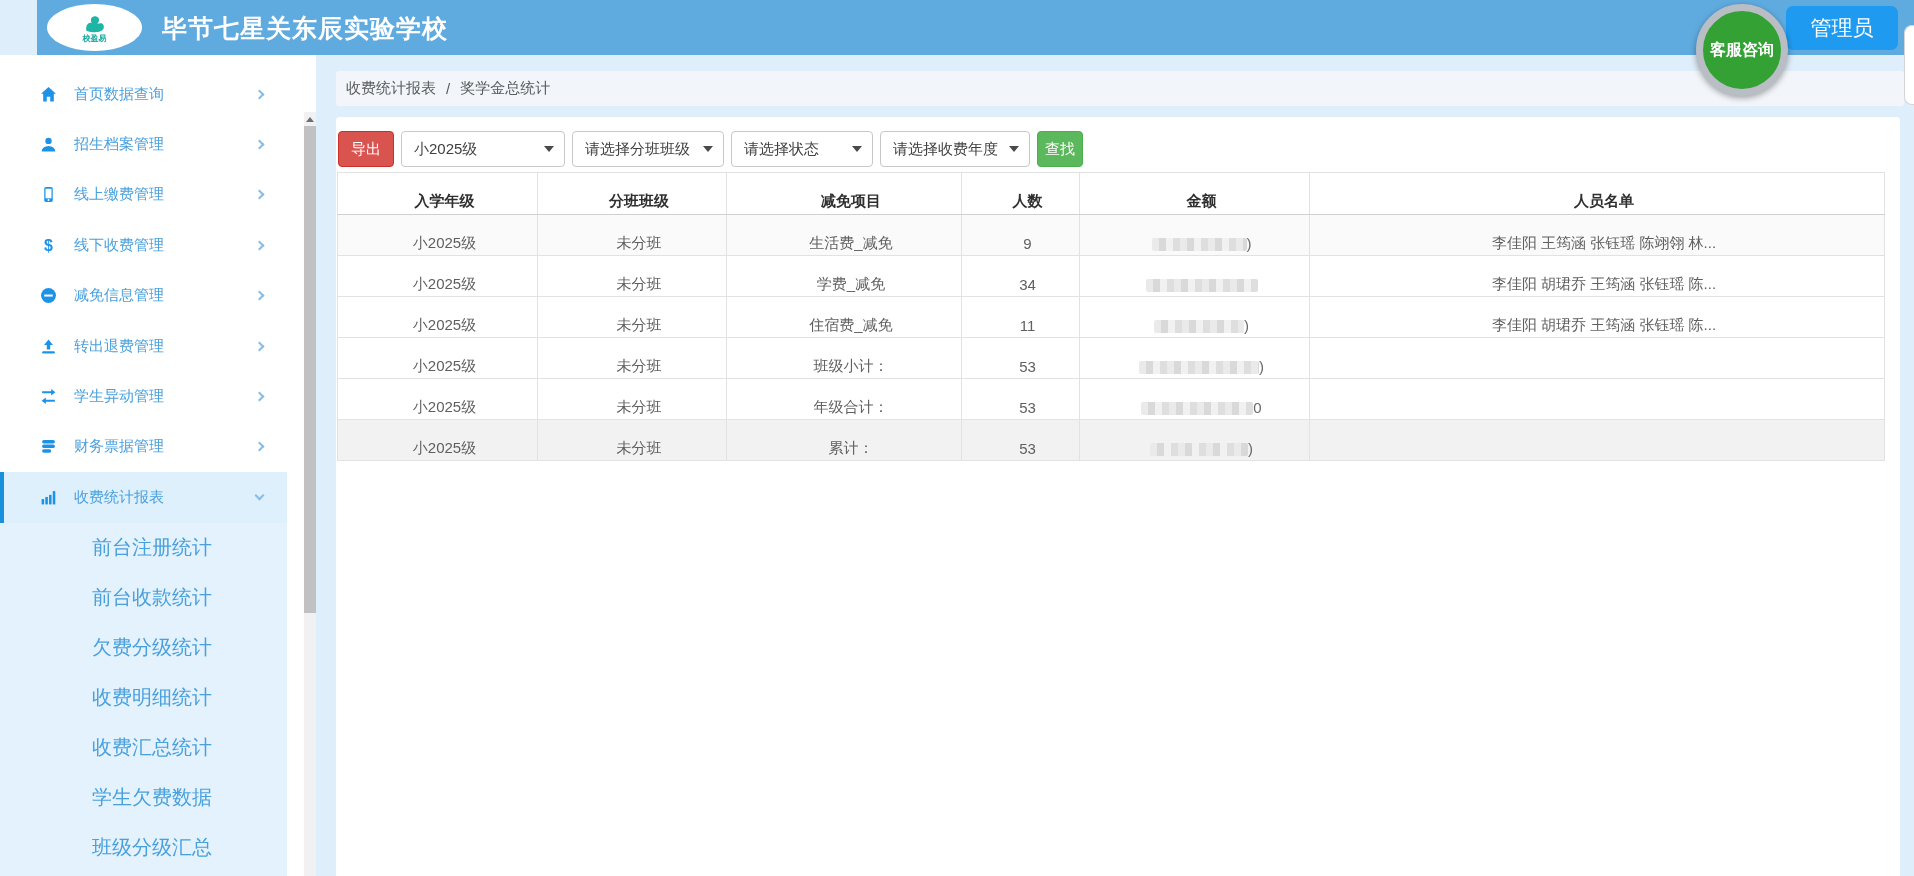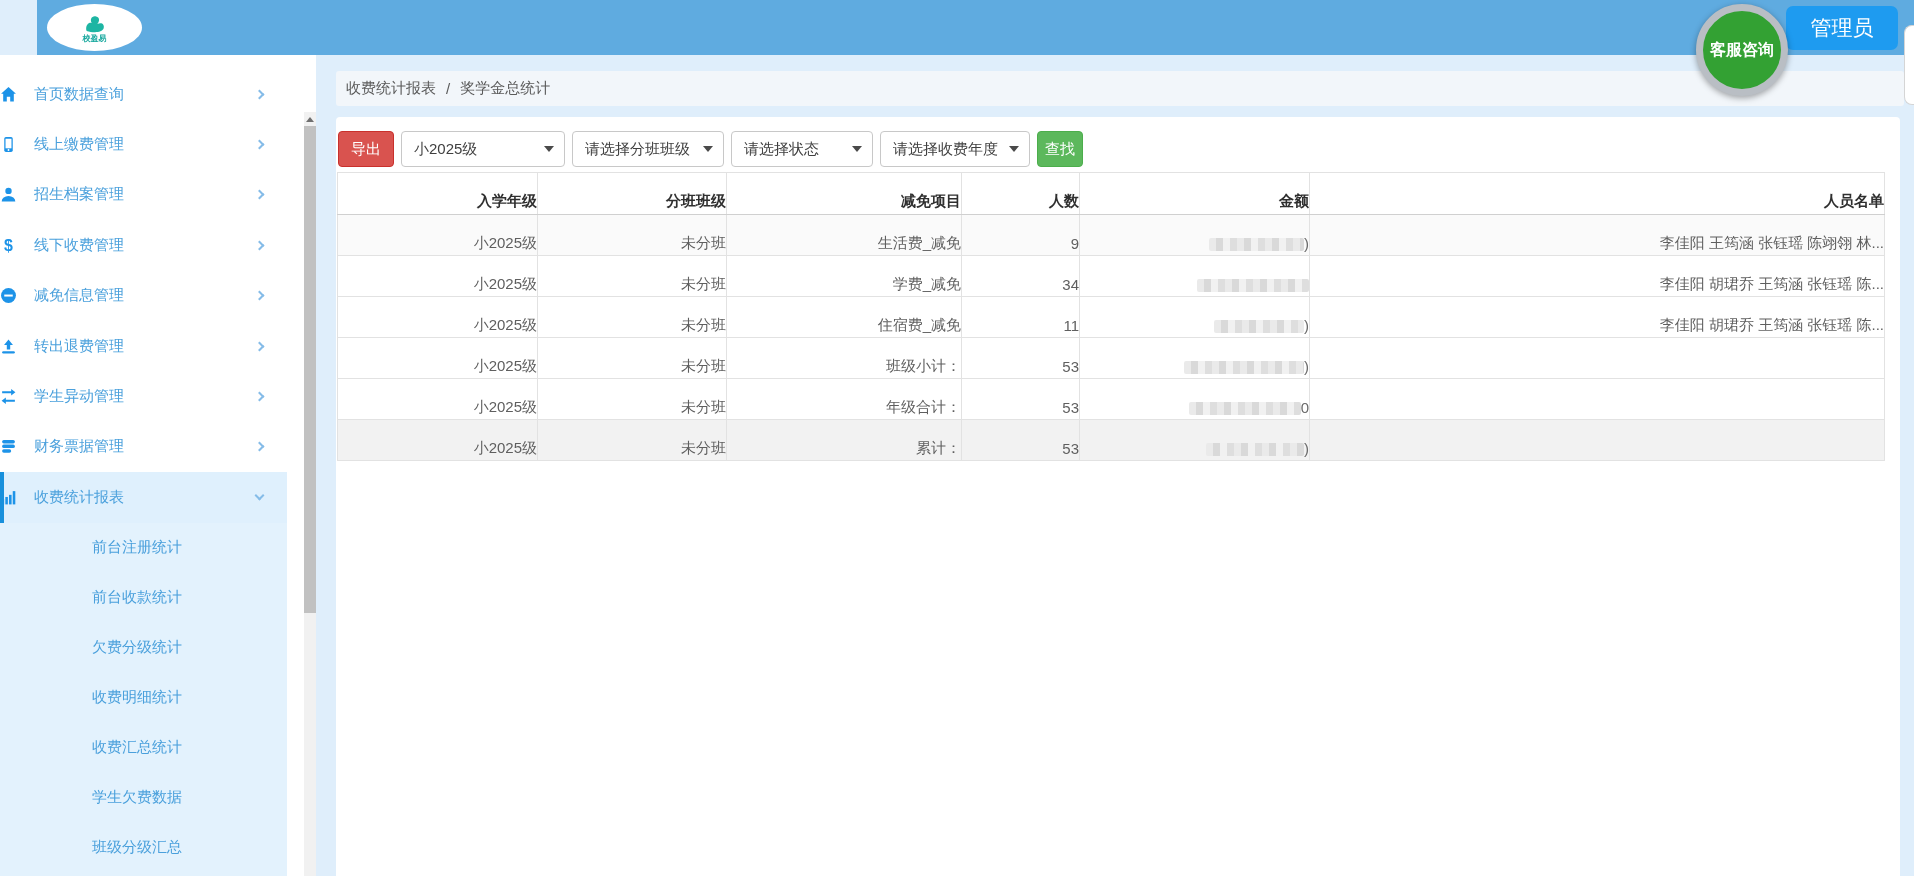--- a/index.html
+++ b/index.html
@@ -19,29 +19,29 @@
   .service-circle { position:absolute; left:1696px; top:4px; width:92px; height:92px; border-radius:50%;
                     background:#33a133; border:7px solid #b9bec4; box-shadow:0 2px 6px rgba(0,0,0,.35);
                     display:flex; align-items:center; justify-content:center; z-index:40; cursor:pointer; }
   .service-circle span { color:#fff; font-size:16px; font-weight:bold;text-align:right; }
   .edge-pill { position:absolute; right:0; top:25px; width:10px; height:80px; background:#fff;
                border:1px solid #d5d5d5; border-right:none; border-radius:8px 0 0 8px; z-index:35; }
 
   
   .sidebar { position:absolute; left:0; top:55px; width:316px; bottom:0; background:#ffffff; z-index:10; }
   .side-list { position:absolute; left:0; top:14px; width:287px; }
-  .side-item { height:50.4px; display:flex; align-items:center; cursor:pointer; position:relative; }
+  .side-item { height:50.4px; display:flex; align-items:center; padding-left:40px; cursor:pointer; position:relative; }
   .side-item .ic { width:17px; height:17px; margin-right:17px; flex:0 0 17px; display:inline-flex; }
   .side-item .lbl { font-size:15px; color:#4aa0dc; }
   .chev { margin-left:auto; margin-right:24px; width:7px; height:7px; border-top:2px solid #85bce8; border-right:2px solid #85bce8; transform:rotate(45deg); }
   .chev.down { transform:rotate(135deg); margin-top:-4px; }
   .side-item.active-parent { background:#dff0fd; }
   .side-item.active-parent::before { content:""; position:absolute; left:0; top:0; width:4px; height:100%; background:#1890dc; }
   .sub-wrap { background:#e3f2fd; width:287px; position:absolute; top:467.6px; bottom:-900px; }
-  .sub-item { height:50px; display:flex; align-items:center; padding-left:92px; font-size:15px; color:#4aa0dc; cursor:pointer; }
+  .sub-item { height:50px; display:flex; align-items:center; padding-left:92px; font-size:20px; color:#4aa0dc; cursor:pointer; }
 
   
   .vscroll { position:absolute; width:12px; background:#f1f1f1; z-index:12; }
   .vscroll .arrow-up { width:12px; height:14px; display:flex; align-items:center; justify-content:center; }
   .vscroll .arrow-up i { width:0; height:0; border-left:4px solid transparent; border-right:4px solid transparent; border-bottom:5px solid #6f6f6f; }
   .vscroll .thumb { width:12px; background:#c1c1c1; }
   .vscroll-left { left:304px; top:57px; bottom:0; }
   .vscroll-left .thumb { height:487px; }
 
   
@@ -59,40 +59,41 @@
   .btn-export { width:56px; background:#d9534f; color:#fff; border:1px solid #c9302c; }
   .btn-search { width:46px; background:#5cb85c; color:#fff; border:1px solid #4cae4c; }
   .dropdown { height:36px; background:#fff; border:1px solid #c8c8c8; border-radius:4px; display:flex; align-items:center;
               padding:0 10px 0 12px; cursor:pointer; }
   .dropdown .dval { font-size:15px; color:#404040; }
   .dropdown .caret { margin-left:auto; width:0; height:0; border-left:5px solid transparent; border-right:5px solid transparent; border-top:6px solid #4a4a4a; }
   .dd1 { width:164px; } .dd2 { width:152px; } .dd3 { width:142px; } .dd4 { width:150px; }
 
   
   table.grid { border-collapse:collapse; margin:5px 0 0 1px; table-layout:fixed; width:1547px; }
-  table.grid th, table.grid td { border:1px solid #e2e2e2; font-size:15px; padding:16px 0 0 14px; text-align:right; overflow:hidden; white-space:nowrap; }
+  table.grid th, table.grid td { border:1px solid #e2e2e2; font-size:15px; padding:16px 0 0 14px; text-align:center; overflow:hidden; white-space:nowrap; }
   table.grid th { height:42px; color:#2f2f2f; font-weight:bold; border-bottom:1px solid #d0d0d0; background:#fff; }
   table.grid td { height:41px; color:#5f5f5f; background:#fff; }
   tr.shade-light td { background:#fafafa; }
   tr.shade-grey td { background:#f2f2f2; }
   .amt-blur { display:inline-block; height:13px; vertical-align:middle; border-radius:2px;
               background:repeating-linear-gradient(90deg,#eaeaea 0 7px,#d9d9d9 7px 14px,#f1f1f1 14px 21px,#dedede 21px 28px);
               filter:blur(.6px); }
   .amt-tail { color:#6a6a6a; }
 </style>
 </head>
 <body>
 
 <div class="topbar">
   <div class="logo-wrap">
     <svg class="logo-swan" viewBox="0 0 24 20">
       <path d="M4 16 C3 10 7 8 9 9 C7 6 9 2 13 3 C17 4 16 8 14 10 C18 8 21 10 20 14 C19 17 14 18 10 17.5 C7 17.2 5 17 4 16 Z" fill="#1db5a3"></path>
     </svg>
     <span class="logo-txt">校盈易</span>
   </div>
+  <div class="school-title">毕节七星关东辰实验学校</div>
 </div>
 
 <button class="admin-btn">管理员</button>
 <div class="service-circle">
   <span>客服咨询</span>
 </div>
 <div class="edge-pill"></div>
 
 <div class="sidebar">
   <div class="side-list">
@@ -103,37 +104,37 @@
             <path fill="#1d93e8" d="M8 1 L15 7.2 H13 V14.5 H9.6 V10.2 H6.4 V14.5 H3 V7.2 H1 Z"></path>
           </svg>
         </span>
         <span class="lbl">首页数据查询</span>
         <span class="chev"></span>
       </div>
 
       <div class="side-item">
         <span class="ic">
           <svg viewBox="0 0 16 16" width="17" height="17">
+            <circle cx="8" cy="4.6" r="3" fill="#1d93e8"></circle>
+            <path fill="#1d93e8" d="M1.6 14.5 a6.4 5.2 0 0 1 12.8 0 Z"></path>
+          </svg>
+        </span>
+        <span class="lbl">招生档案管理</span>
+        <span class="chev"></span>
+      </div>
+
+      <div class="side-item">
+        <span class="ic">
+          <svg viewBox="0 0 16 16" width="17" height="17">
             <rect x="4" y="1" width="8" height="14" rx="1.6" fill="#1d93e8"></rect>
             <rect x="5.2" y="2.6" width="5.6" height="9" fill="#fff"></rect>
             <circle cx="8" cy="13.1" r="0.9" fill="#fff"></circle>
           </svg>
         </span>
         <span class="lbl">线上缴费管理</span>
-        <span class="chev"></span>
-      </div>
-
-      <div class="side-item">
-        <span class="ic">
-          <svg viewBox="0 0 16 16" width="17" height="17">
-            <circle cx="8" cy="4.6" r="3" fill="#1d93e8"></circle>
-            <path fill="#1d93e8" d="M1.6 14.5 a6.4 5.2 0 0 1 12.8 0 Z"></path>
-          </svg>
-        </span>
-        <span class="lbl">招生档案管理</span>
         <span class="chev"></span>
       </div>
 
       <div class="side-item">
         <span class="ic">
           <svg viewBox="0 0 16 16" width="17" height="17">
             <text x="8" y="13.5" font-size="15" font-weight="bold" text-anchor="middle" fill="#1d93e8" font-family="Liberation Sans,sans-serif">$</text>
           </svg>
         </span>
         <span class="lbl">线下收费管理</span>

